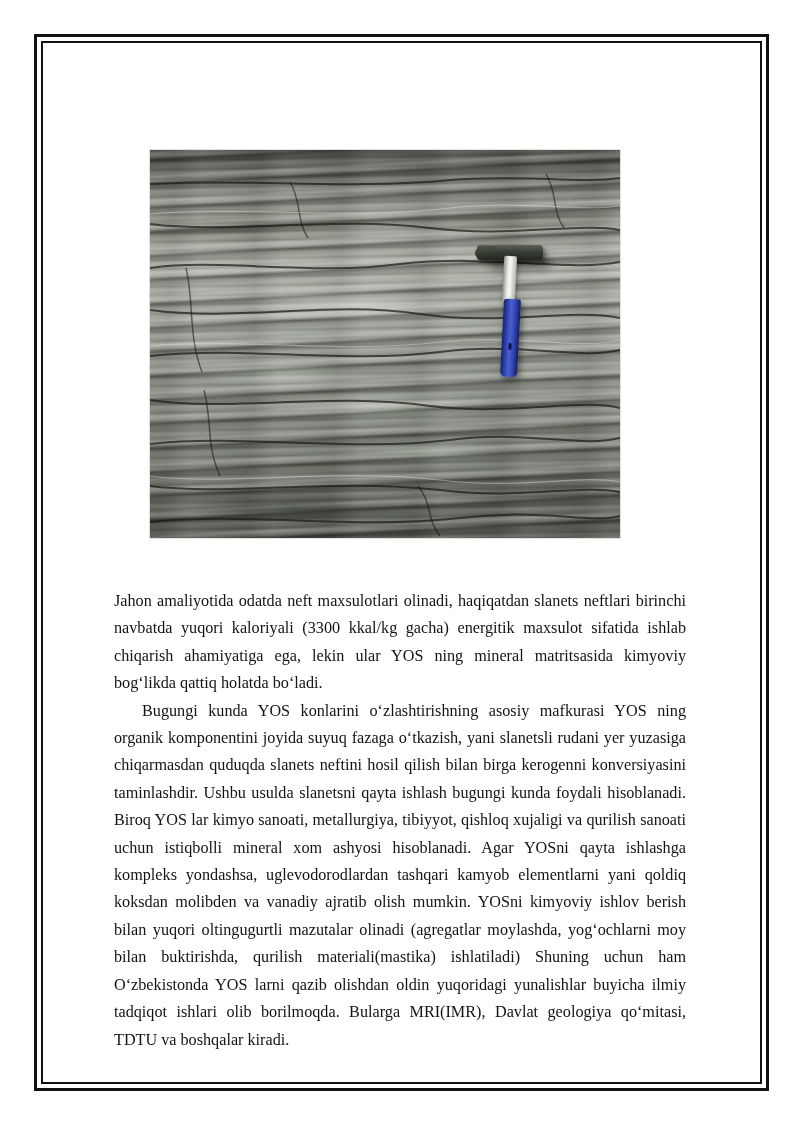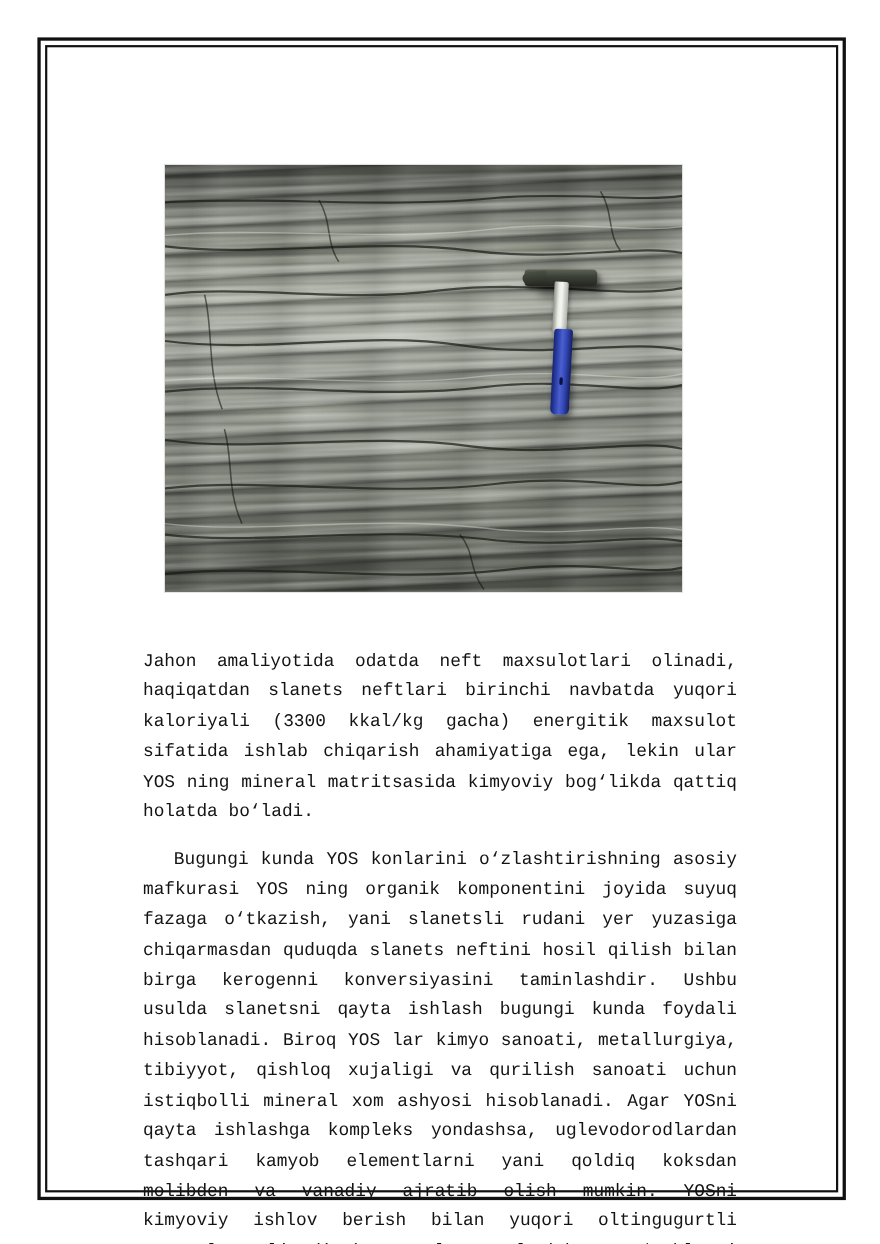--- a/index.html
+++ b/index.html
@@ -194,22 +194,21 @@
   
   #body-text {
     margin-top: 50px;
     font-size: 16.2px;
     line-height: 27.4px;
     color: #131313;
     text-align: justify;
     text-justify: inter-word;
   }
   #body-text p {
-    margin: 16px;
-    font-family: Liberation Mono, monospace;
+    margin: 0;
   }
   #body-text p.indent {
     text-indent: 28px;
   }
 </style>
 </head>
 <body>
 
 <div id="page">
 

